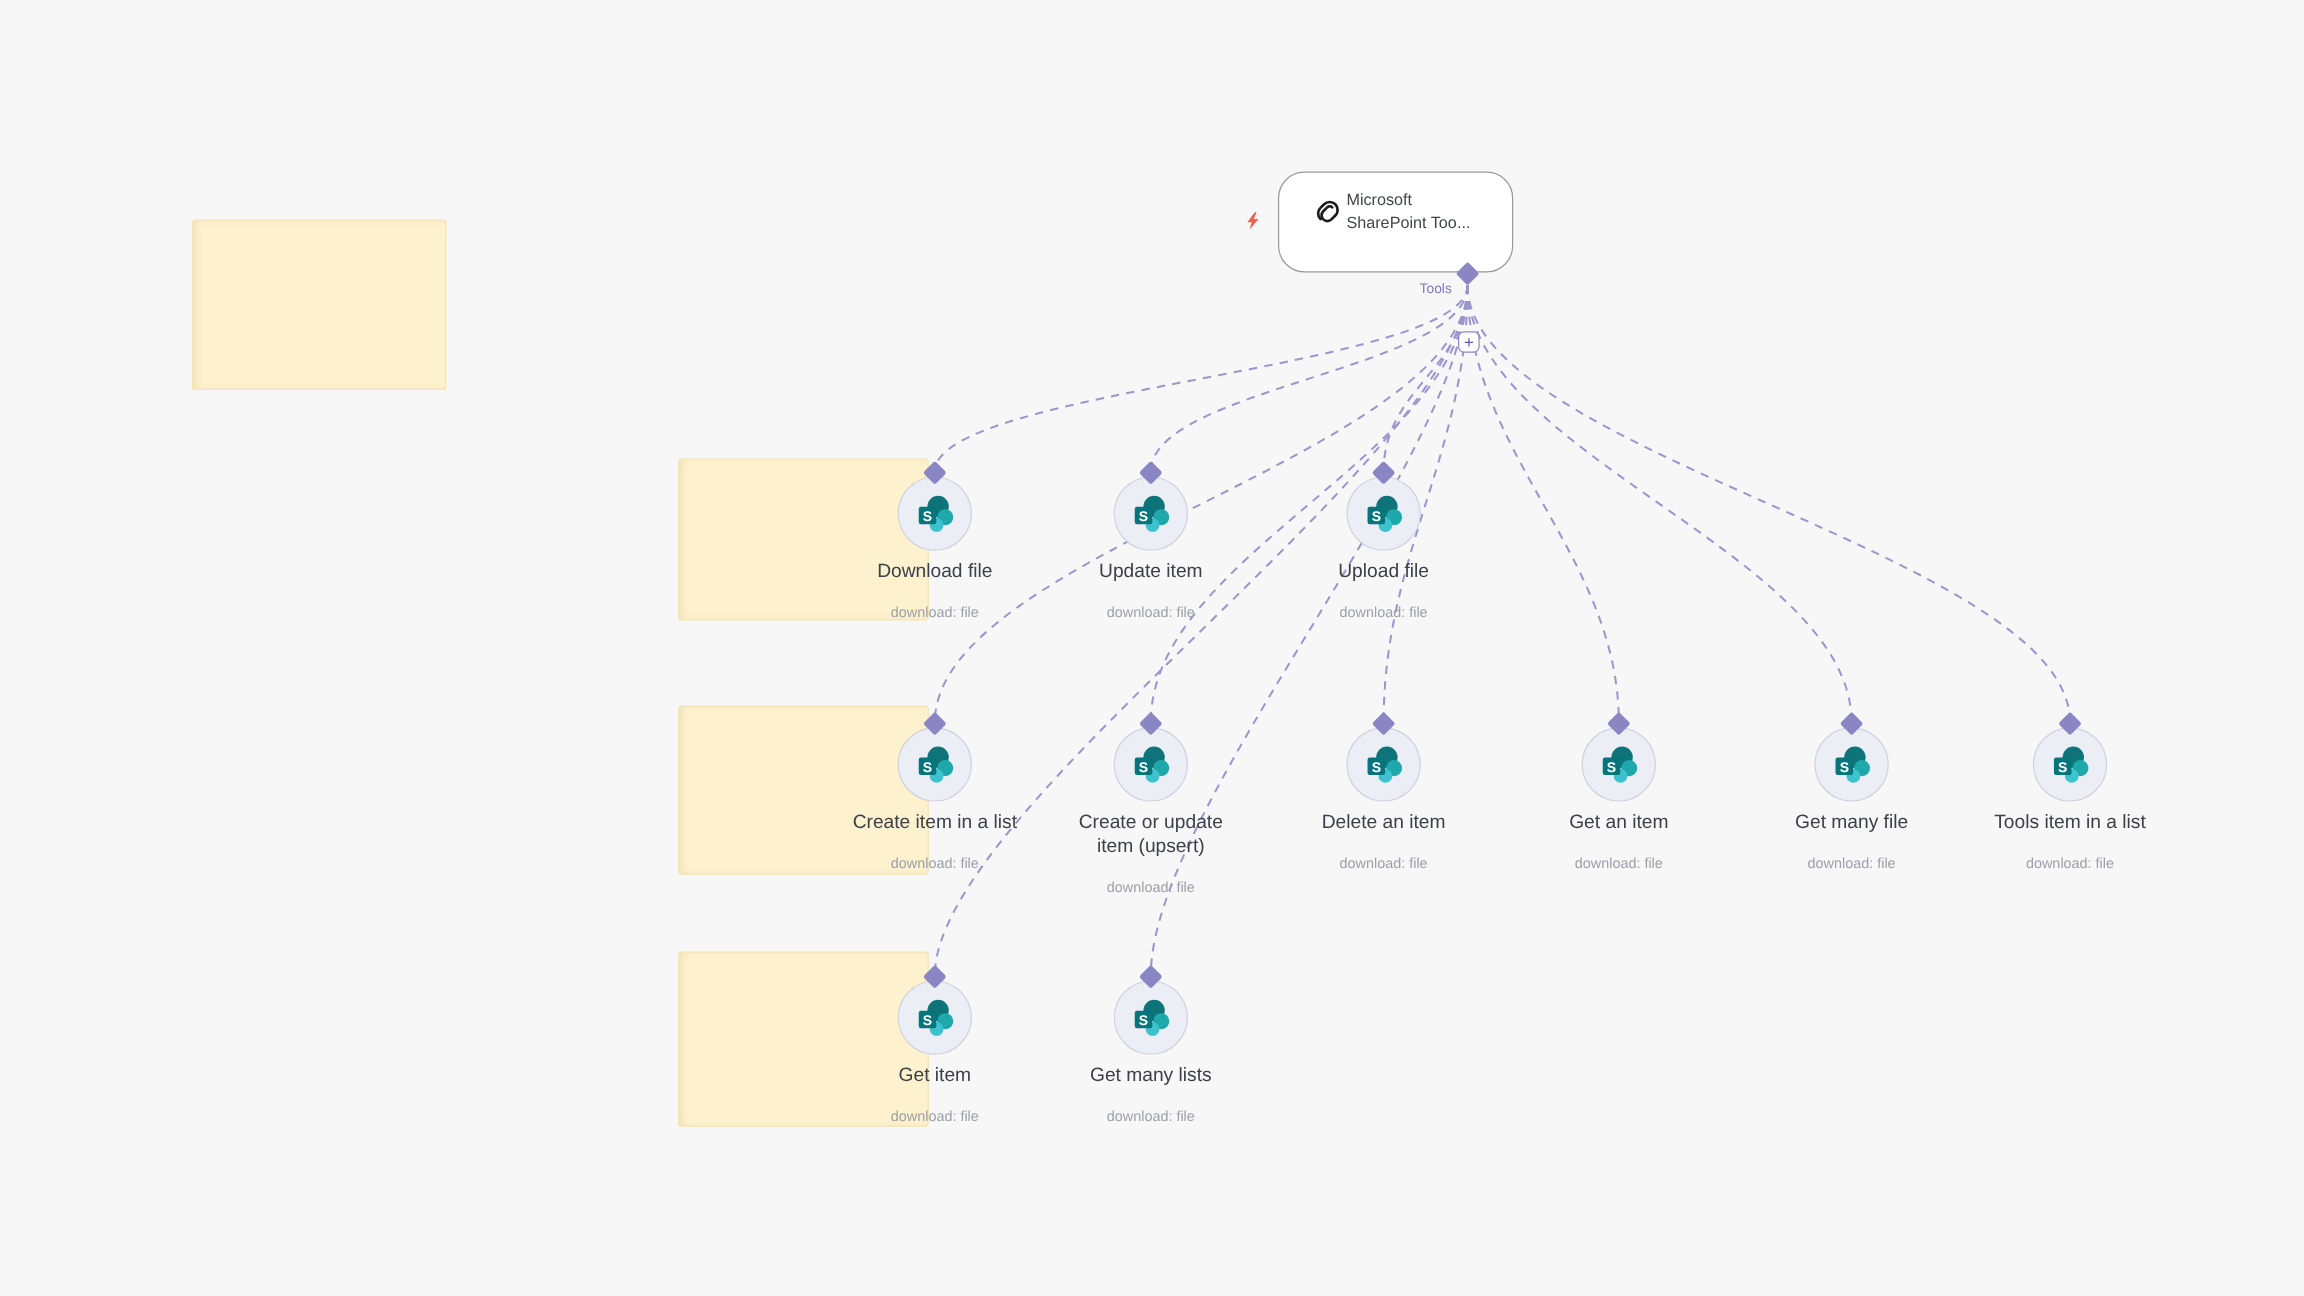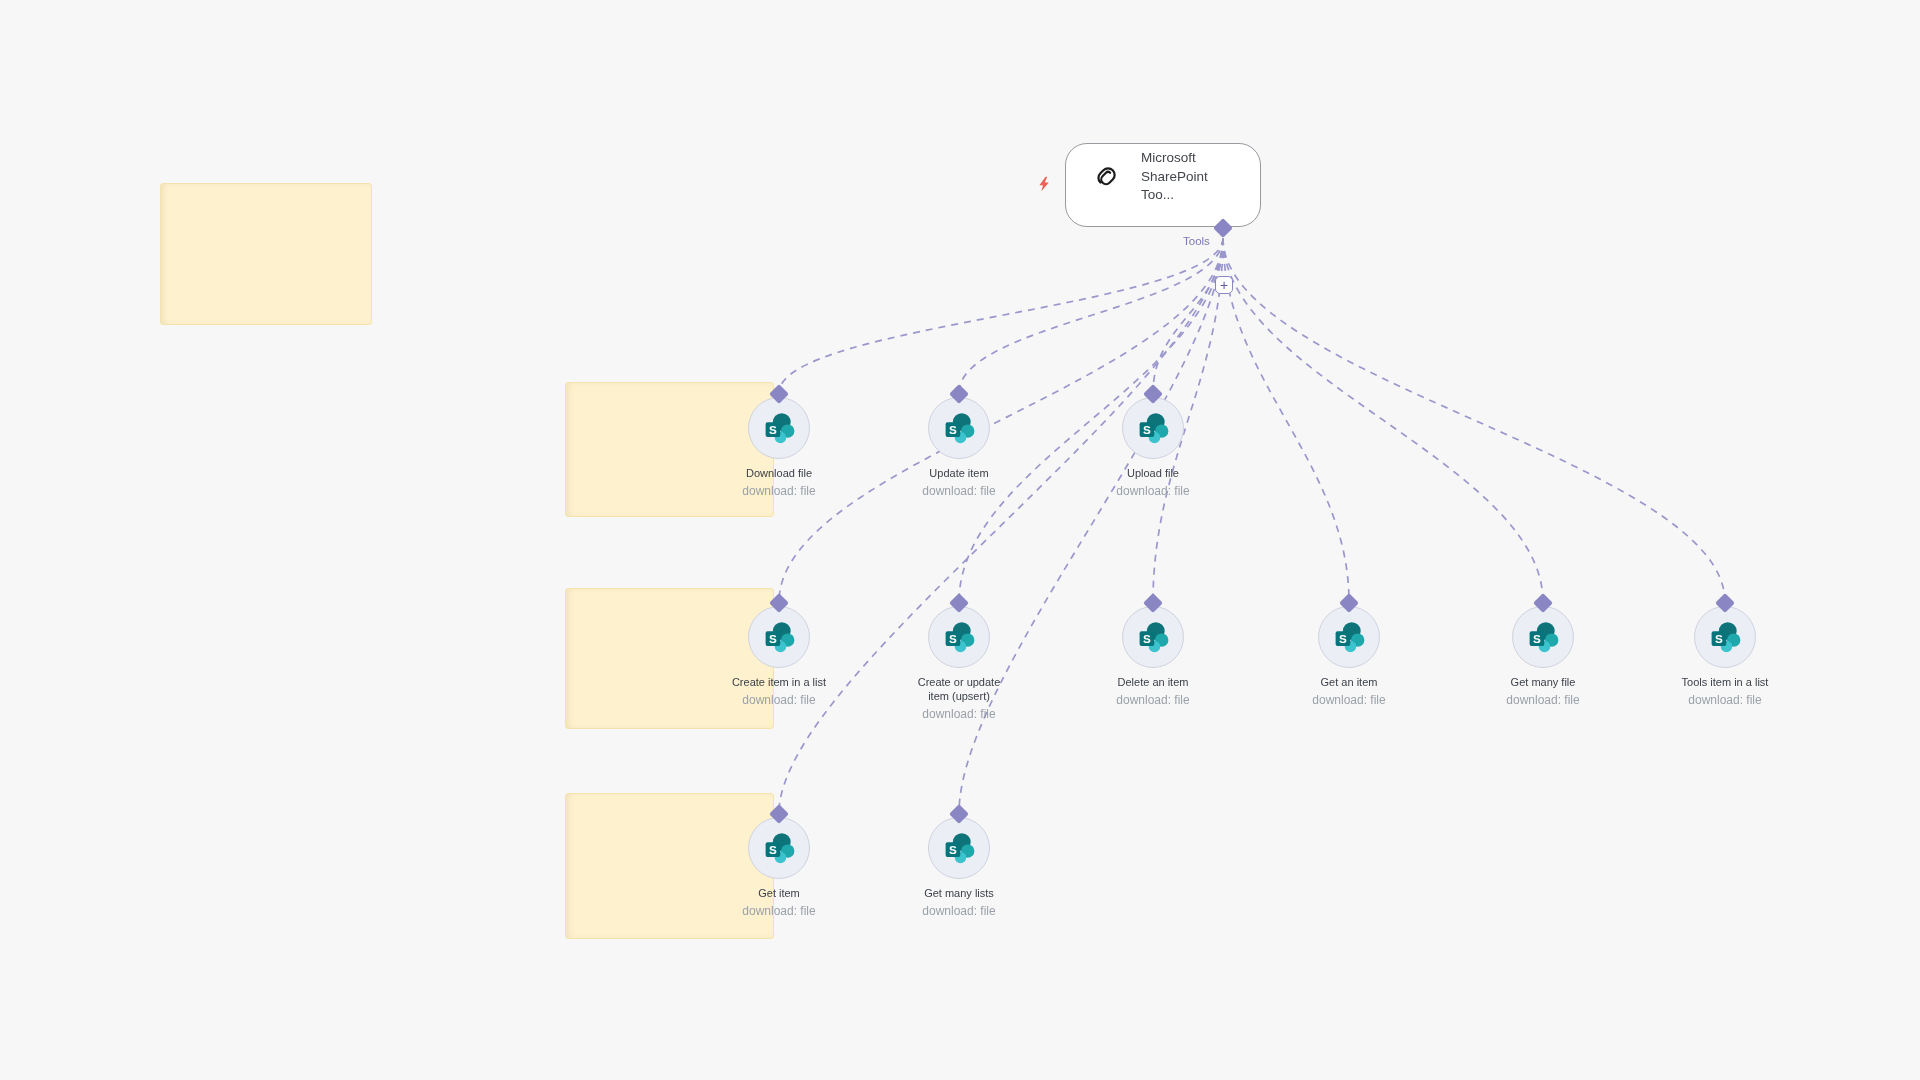--- a/index.html
+++ b/index.html
@@ -21,21 +21,21 @@
 
   
   .connections{position:absolute;left:0;top:0;}
 
   
   .agent-node{
     position:absolute;
     background:#ffffff;
     border:1.7px solid var(--node-border,#98999f);
     border-radius:22px;
-    display:flex;align-items:center;gap:21px;
+    display:flex;align-items:center;gap:2px;
     padding:0 16px 16px 26px;
     box-sizing:border-box;
   }
   .agent-title{
     font-size:13.5px;line-height:1.4;color:#42464c;font-weight:500;
   }
   .bolt{position:absolute;width:16px;height:16px;}
 
   
   .diamond{
@@ -73,26 +73,26 @@
     border:1.7px solid var(--circle-border,#d0d2df);
     display:flex;align-items:center;justify-content:center;
     position:relative;box-sizing:border-box;
   }
   .tool-diamond{
     position:absolute;left:50%;top:-11px;margin-left:-7px;
     width:14px;height:14px;background:var(--diamond,#8a86c4);
     transform:rotate(45deg);border-radius:2px;
   }
   .tool-label{
-    margin-top:8px;font-size:11px;font-weight:500;
+    margin-top:8px;font-size:16px;font-weight:500;
     color:var(--label,#3c4149);
     text-align:center;white-space:pre-line;line-height:1.25;
   }
   .tool-sub{
-    margin-top:3px;font-size:12px;
+    margin-top:16px;font-size:12px;
     color:var(--sublabel,#9ba1a9);
     text-align:right;
   }
 </style>
 </head>
 <body>
 
 <div class="canvas">
 
   <div id="notes-layer">

